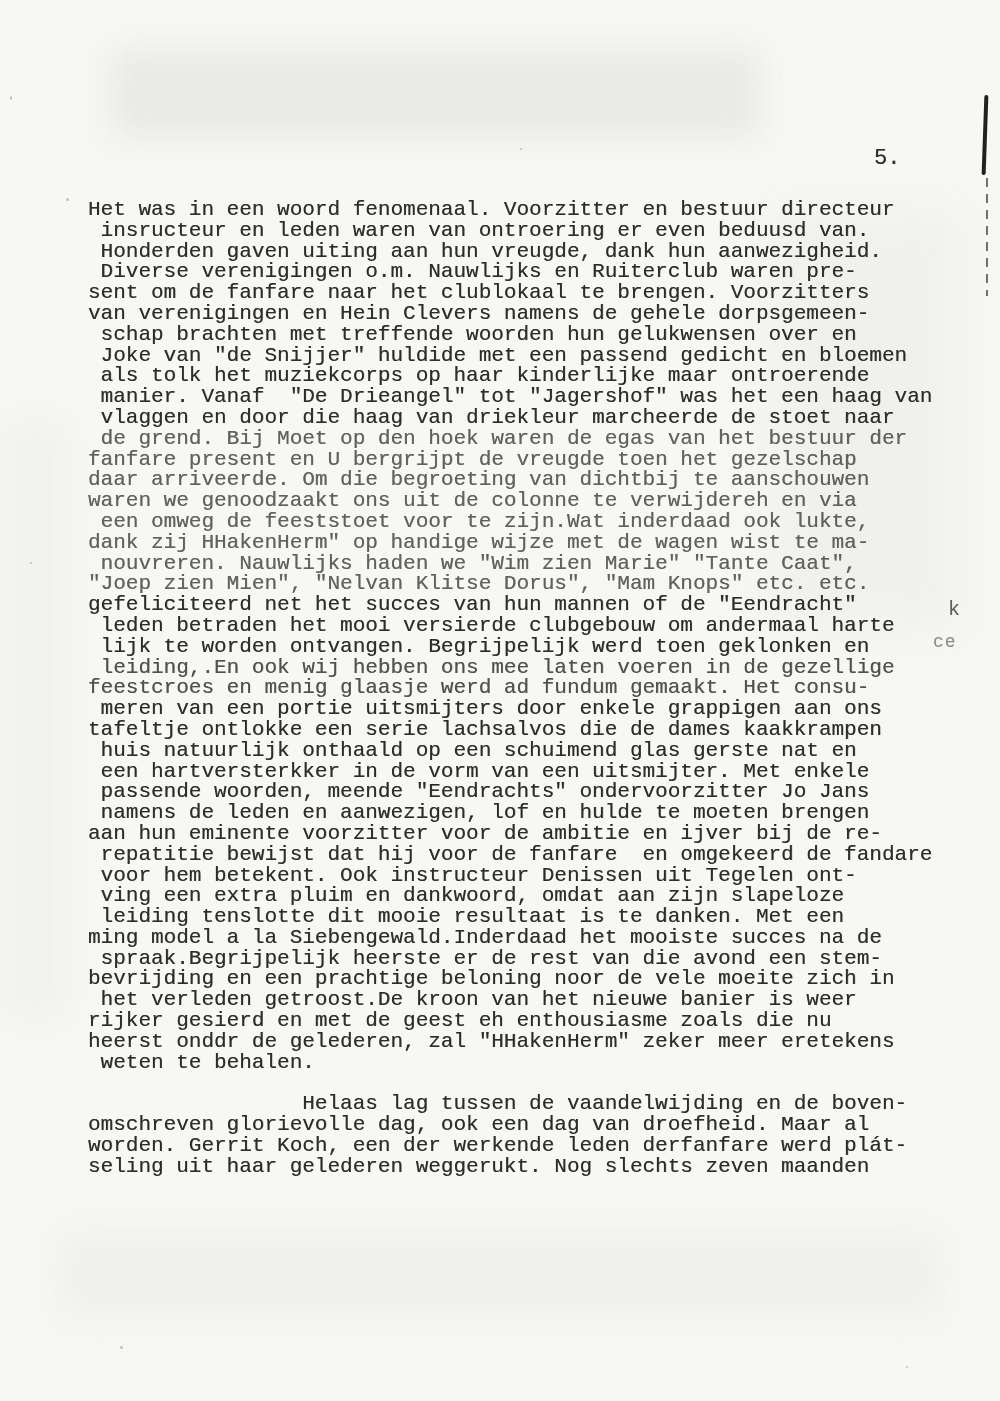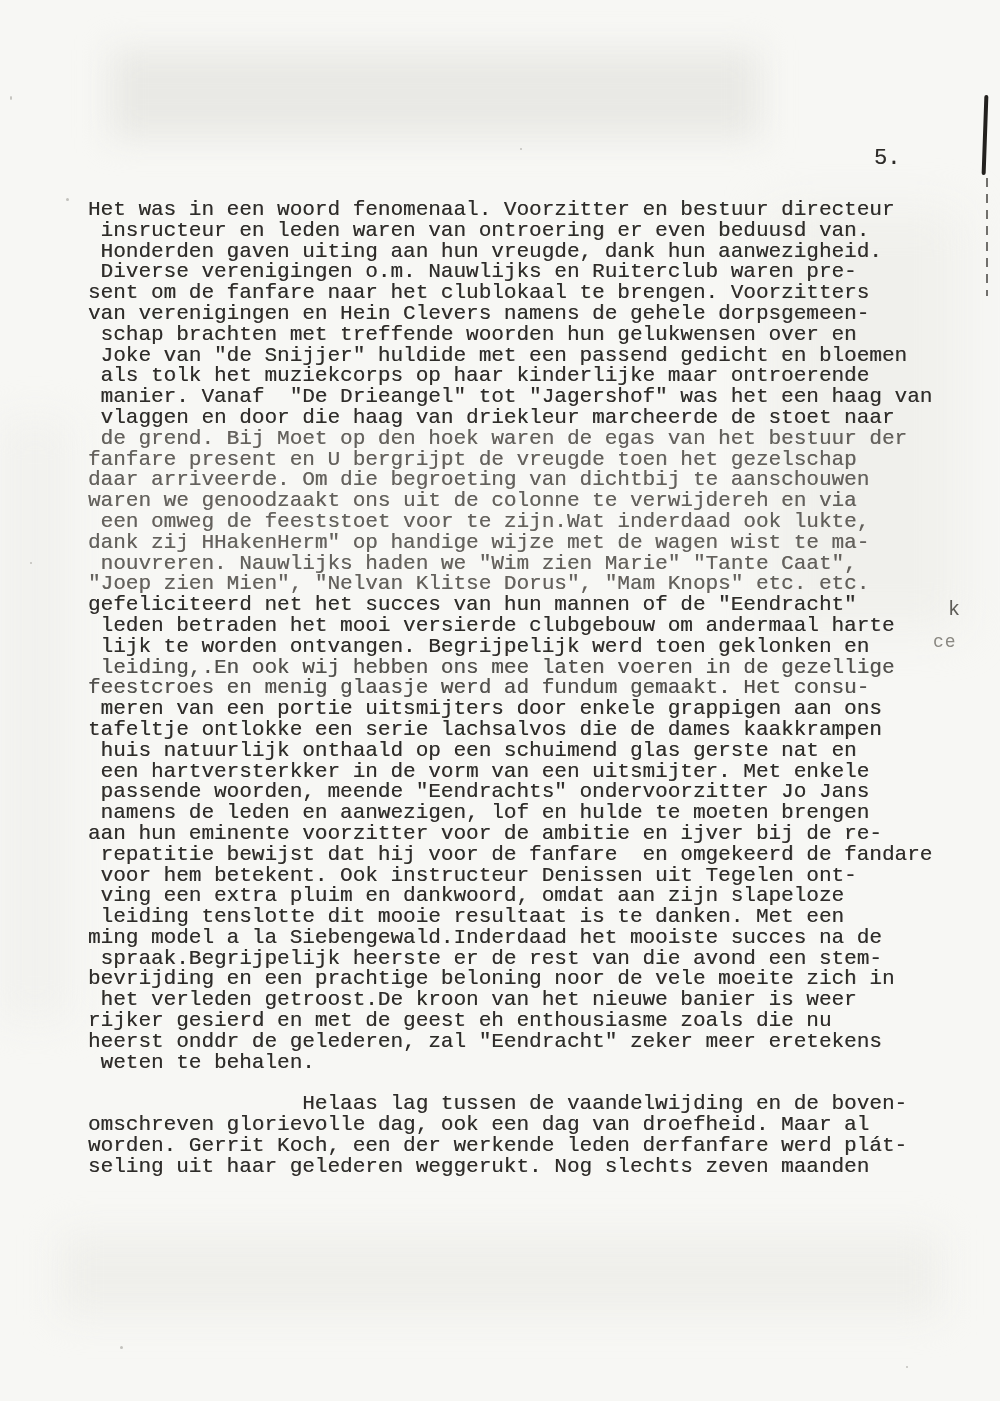--- a/index.html
+++ b/index.html
@@ -85,21 +85,21 @@
       <div class="text-line">aan hun eminente voorzitter voor de ambitie en ijver bij de re-</div>
       <div class="text-line"> repatitie bewijst dat hij voor de fanfare  en omgekeerd de fandare</div>
       <div class="text-line"> voor hem betekent. Ook instructeur Denissen uit Tegelen ont-</div>
       <div class="text-line"> ving een extra pluim en dankwoord, omdat aan zijn slapeloze</div>
       <div class="text-line"> leiding tenslotte dit mooie resultaat is te danken. Met een</div>
       <div class="text-line">ming model a la Siebengewald.Inderdaad het mooiste succes na de</div>
       <div class="text-line"> spraak.Begrijpelijk heerste er de rest van die avond een stem-</div>
       <div class="text-line">bevrijding en een prachtige beloning noor de vele moeite zich in</div>
       <div class="text-line"> het verleden getroost.De kroon van het nieuwe banier is weer</div>
       <div class="text-line">rijker gesierd en met de geest eh enthousiasme zoals die nu</div>
-      <div class="text-line">heerst onddr de gelederen, zal "Eendracht" zeker meer eretekens</div>
+      <div class="text-line">heerst onddr de gelederen, zal "HHakenHerm" zeker meer eretekens</div>
       <div class="text-line"> weten te behalen.</div>
       <div class="text-line"> </div>
       <div class="text-line">                 Helaas lag tussen de vaandelwijding en de boven-</div>
       <div class="text-line">omschreven glorievolle dag, ook een dag van droefheid. Maar al</div>
       <div class="text-line">worden. Gerrit Koch, een der werkende leden derfanfare werd plát-</div>
       <div class="text-line">seling uit haar gelederen weggerukt. Nog slechts zeven maanden</div>
     </div>
 
   <div class="stray stray-k">k</div>
   <div class="stray stray-ce">ce</div>

